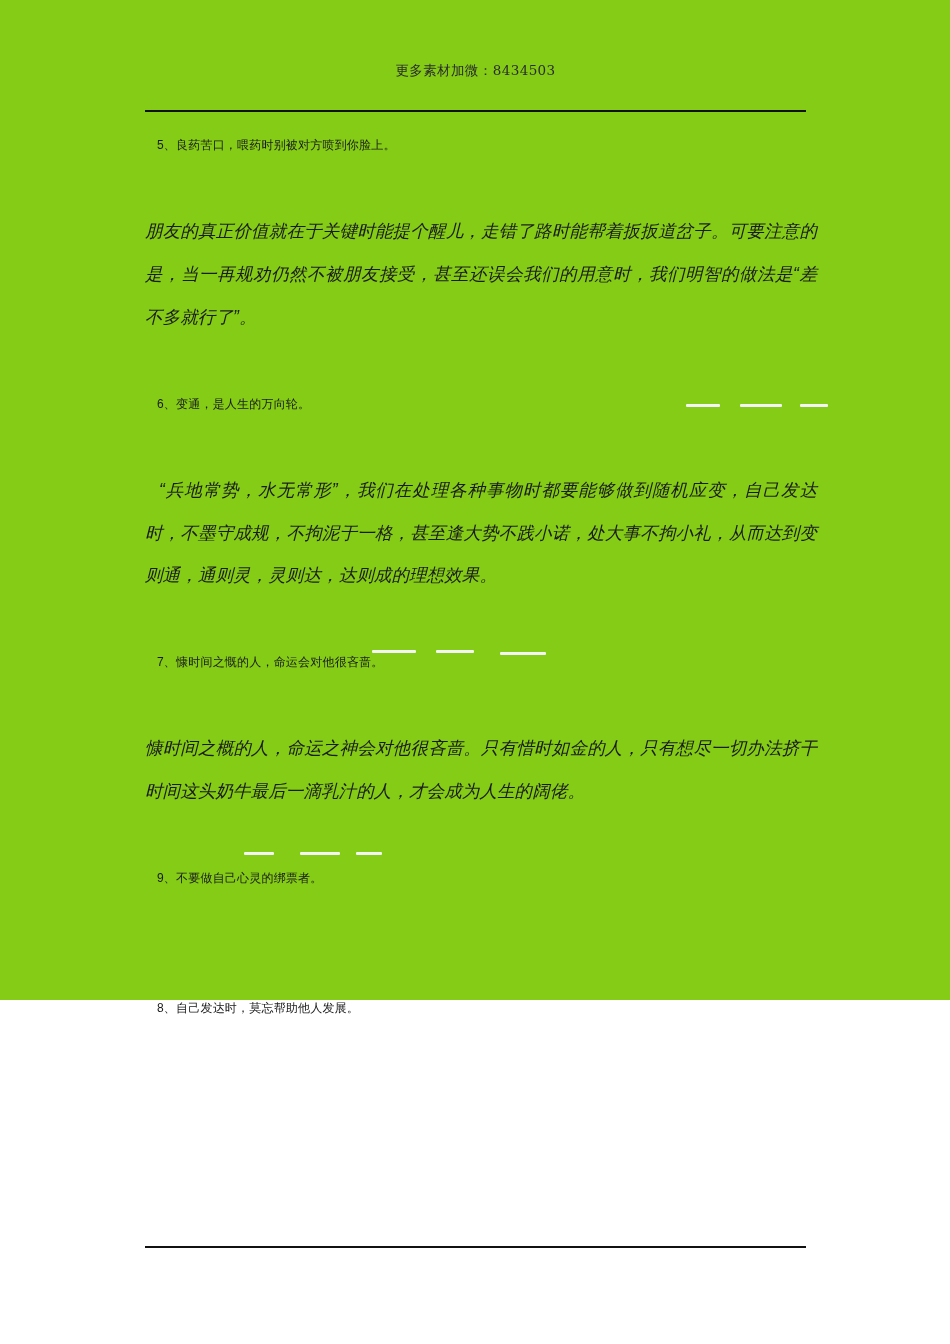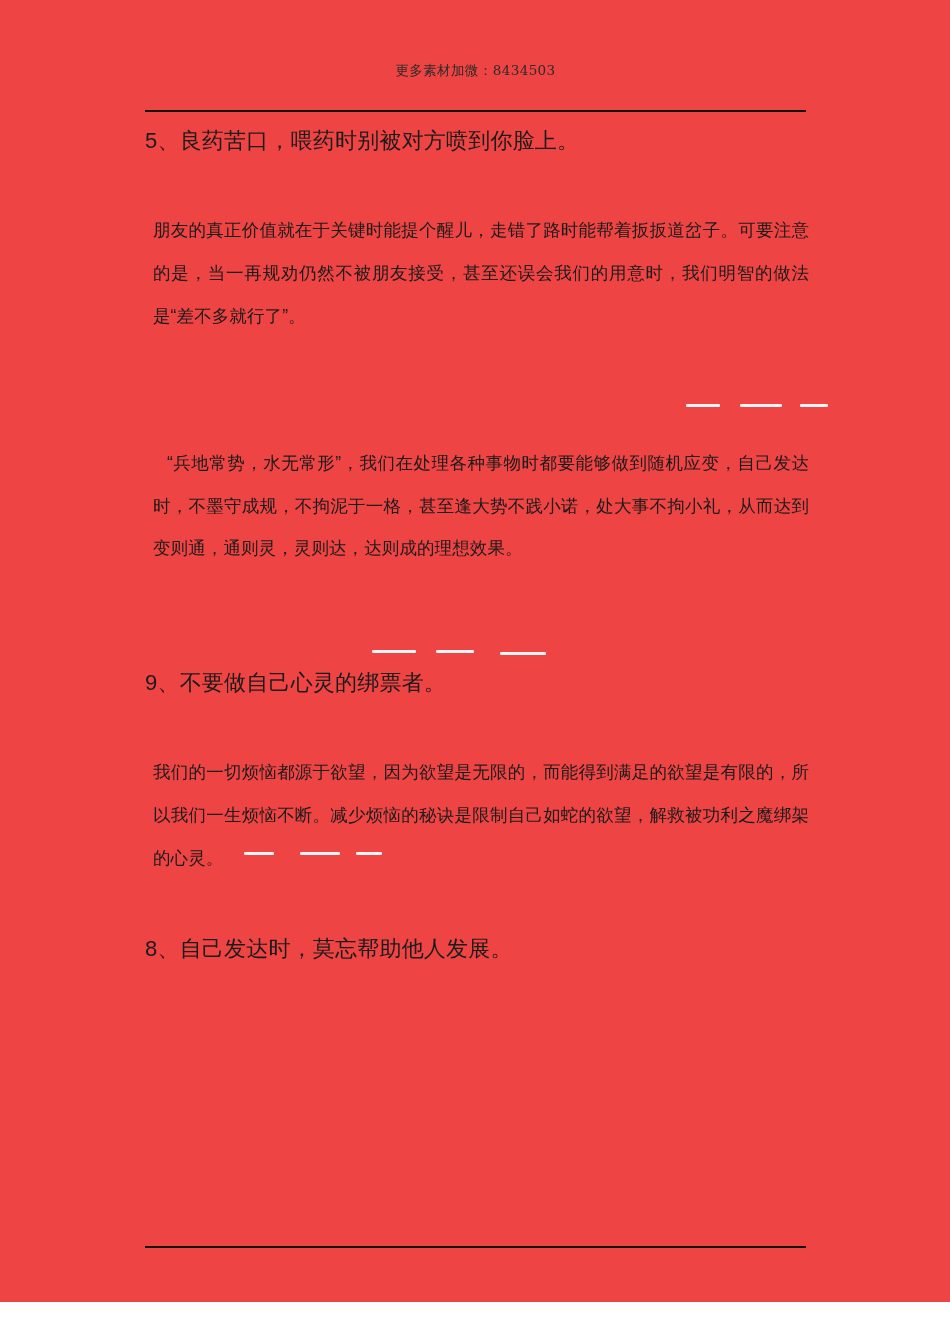--- a/index.html
+++ b/index.html
@@ -12,22 +12,22 @@
     height: 1344px;
     font-family: "Liberation Sans", "DejaVu Sans", sans-serif;
     color: #1c1c1c;
     position: relative;
     overflow: hidden;
   }
   .page {
     position: absolute;
     inset: 0;
     width: 950px;
-    height: 1302px;
-    background: #ef4444;
+    height: 1000px;
+    background: #84cc16;
   }
 
   
   .header-zone {
     position: absolute;
     top: 0;
     left: 0;
     width: 950px;
     height: 112px;
   }
@@ -67,38 +67,39 @@
   .content {
     position: absolute;
     top: 124px;
     left: 145px;
     width: 672px;
   }
   .block {
     margin: 0;
   }
   .heading {
-    font-size: 22px;
+    font-size: 12px;
     line-height: 1.5;
     color: #1b1b1b;
-    margin: 0;
+    margin: 12px;
     padding: 0;
     letter-spacing: 0.2px;
     white-space: pre-wrap;
   }
   .para {
     font-size: 17.5px;
     line-height: 2.45;
     color: #1b1b1b;
-    margin: 8px;
+    margin: 0;
     padding: 0;
     text-align: justify;
     text-justify: inter-ideograph;
     letter-spacing: 0.1px;
     white-space: pre-wrap;
+    font-style: italic;
   }
   .para-indent {
     text-indent: 14px;
   }
 
   
   .gap-h   { height: 44px; }
 
   
   .smudge {
@@ -142,33 +143,38 @@
 
     <div class="block">
       <p class="heading">5、良药苦口，喂药时别被对方喷到你脸上。</p>
       <div class="gap-h"></div>
       <p class="para">朋友的真正价值就在于关键时能提个醒儿，走错了路时能帮着扳扳道岔子。可要注意的是，当一再规劝仍然不被朋友接受，甚至还误会我们的用意时，我们明智的做法是“差不多就行了”。</p>
     </div>
 
     <div class="gap-h"></div>
 
     <div class="block">
+      <p class="heading">6、变通，是人生的万向轮。</p>
       <div class="gap-h"></div>
       <p class="para para-indent">“兵地常势，水无常形”，我们在处理各种事物时都要能够做到随机应变，自己发达时，不墨守成规，不拘泥于一格，甚至逢大势不践小诺，处大事不拘小礼，从而达到变则通，通则灵，灵则达，达则成的理想效果。</p>
     </div>
 
     <div class="gap-h"></div>
 
+    <div class="block">
+      <p class="heading">7、慷时间之慨的人，命运会对他很吝啬。</p>
+      <div class="gap-h"></div>
+      <p class="para">慷时间之概的人，命运之神会对他很吝啬。只有惜时如金的人，只有想尽一切办法挤干时间这头奶牛最后一滴乳汁的人，才会成为人生的阔佬。</p>
+    </div>
 
     <div class="gap-h"></div>
 
     <div class="block">
       <p class="heading">9、不要做自己心灵的绑票者。</p>
       <div class="gap-h"></div>
-      <p class="para">我们的一切烦恼都源于欲望，因为欲望是无限的，而能得到满足的欲望是有限的，所以我们一生烦恼不断。减少烦恼的秘诀是限制自己如蛇的欲望，解救被功利之魔绑架的心灵。</p>
     </div>
 
     <div class="gap-h"></div>
 
     <div class="block">
       <p class="heading">8、自己发达时，莫忘帮助他人发展。</p>
     </div>
 
   </div>
 

